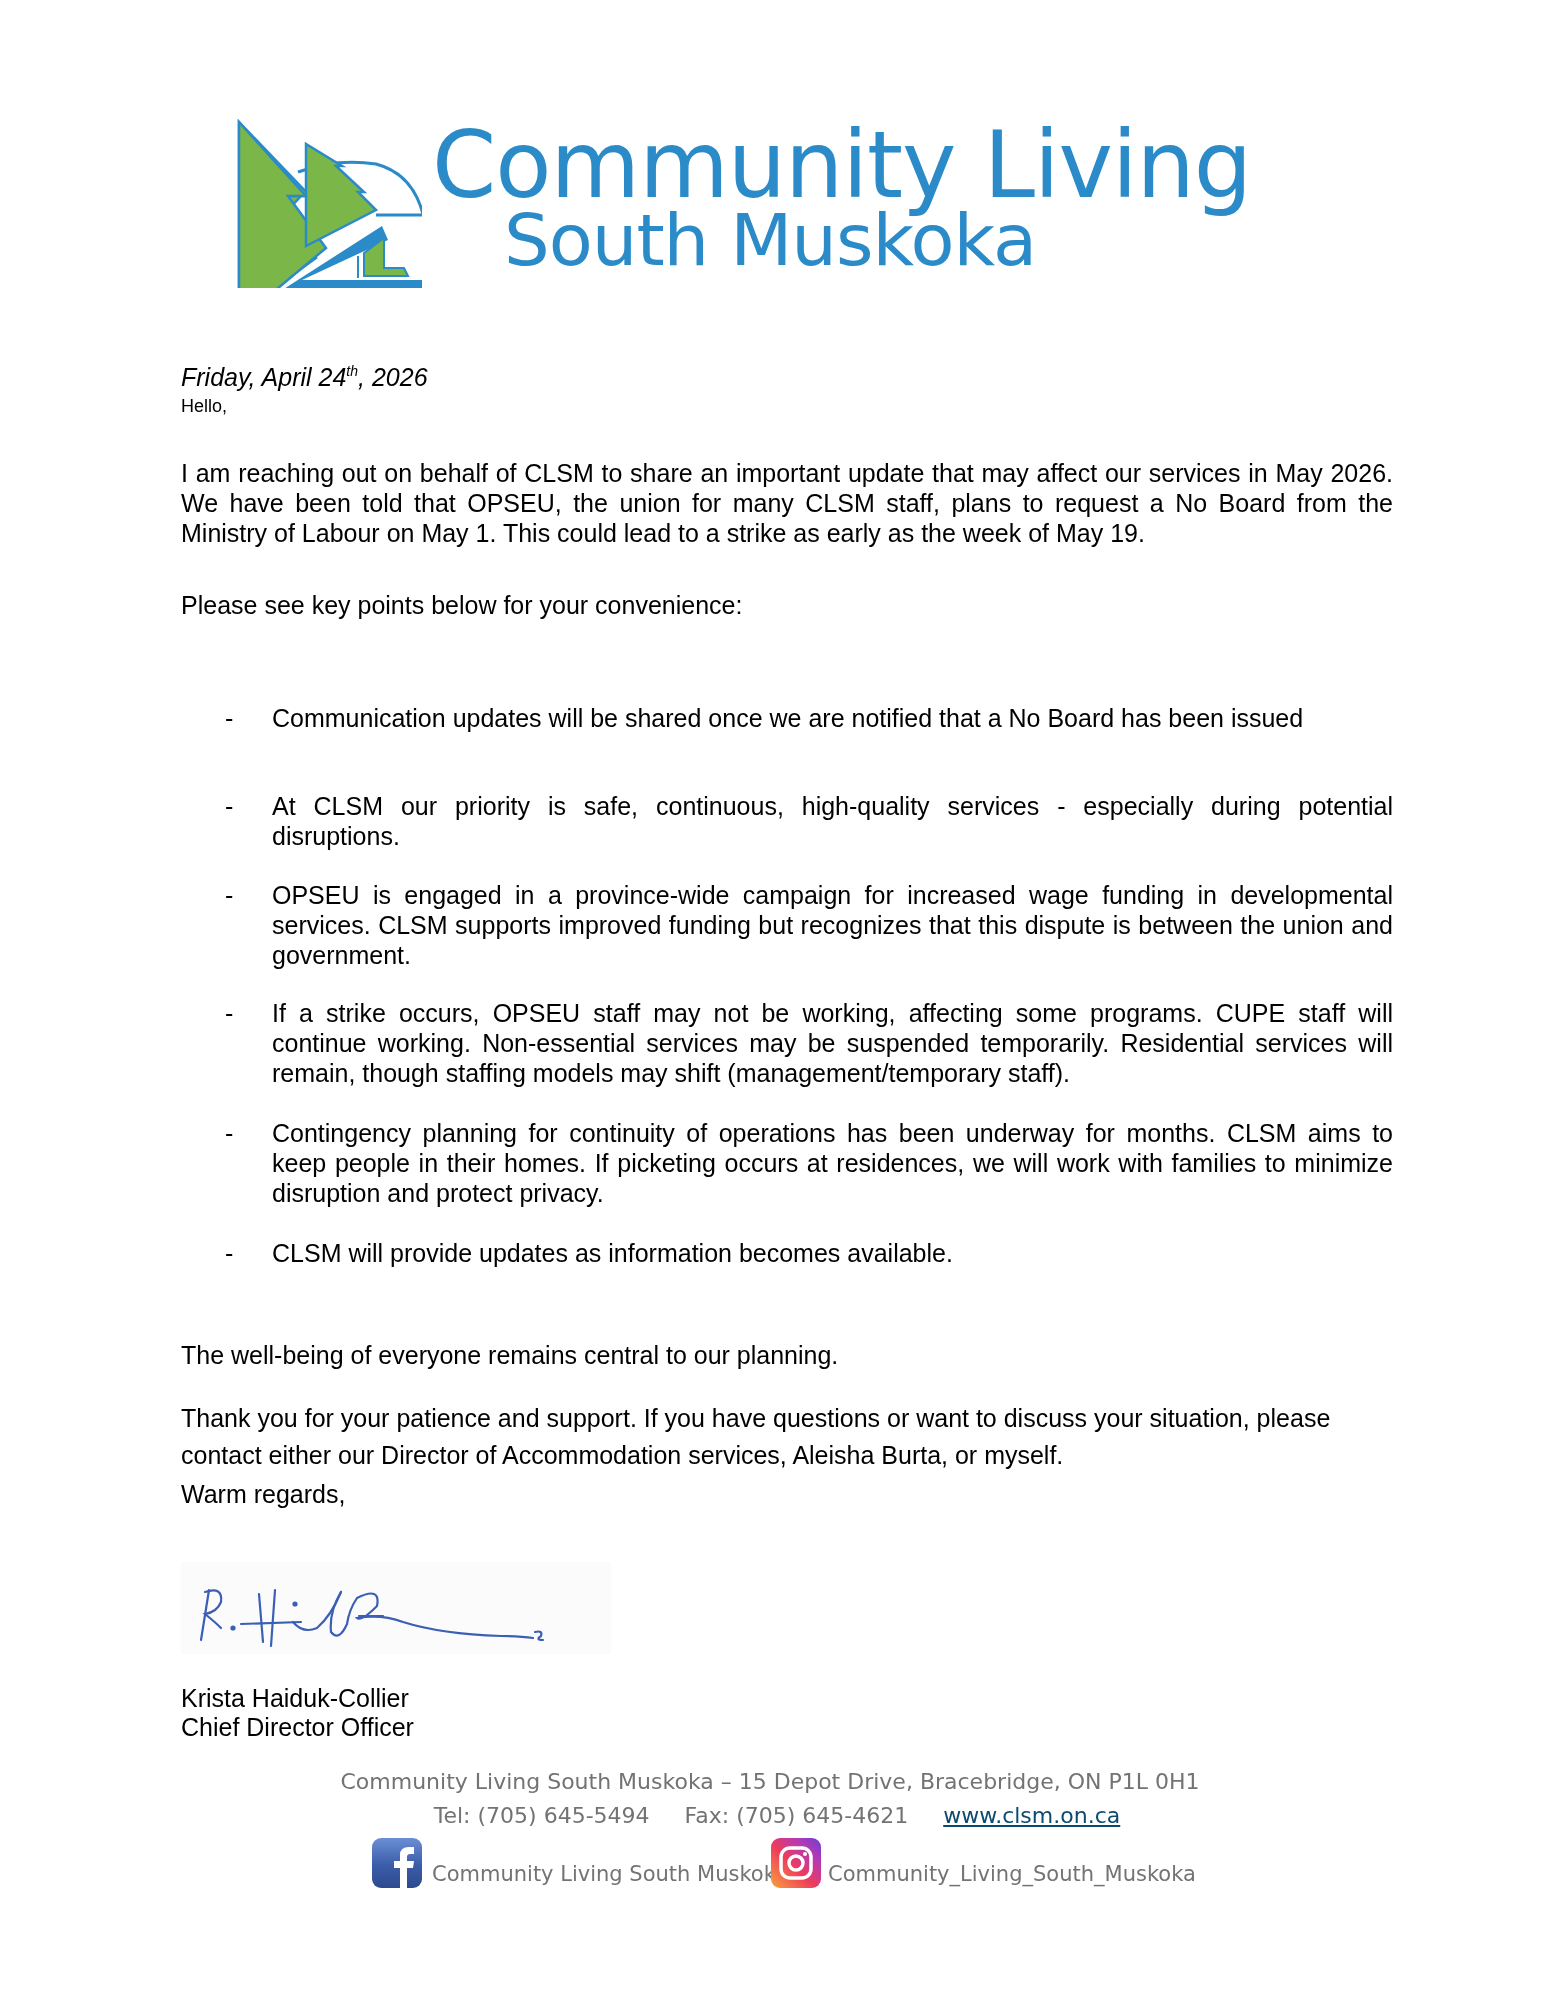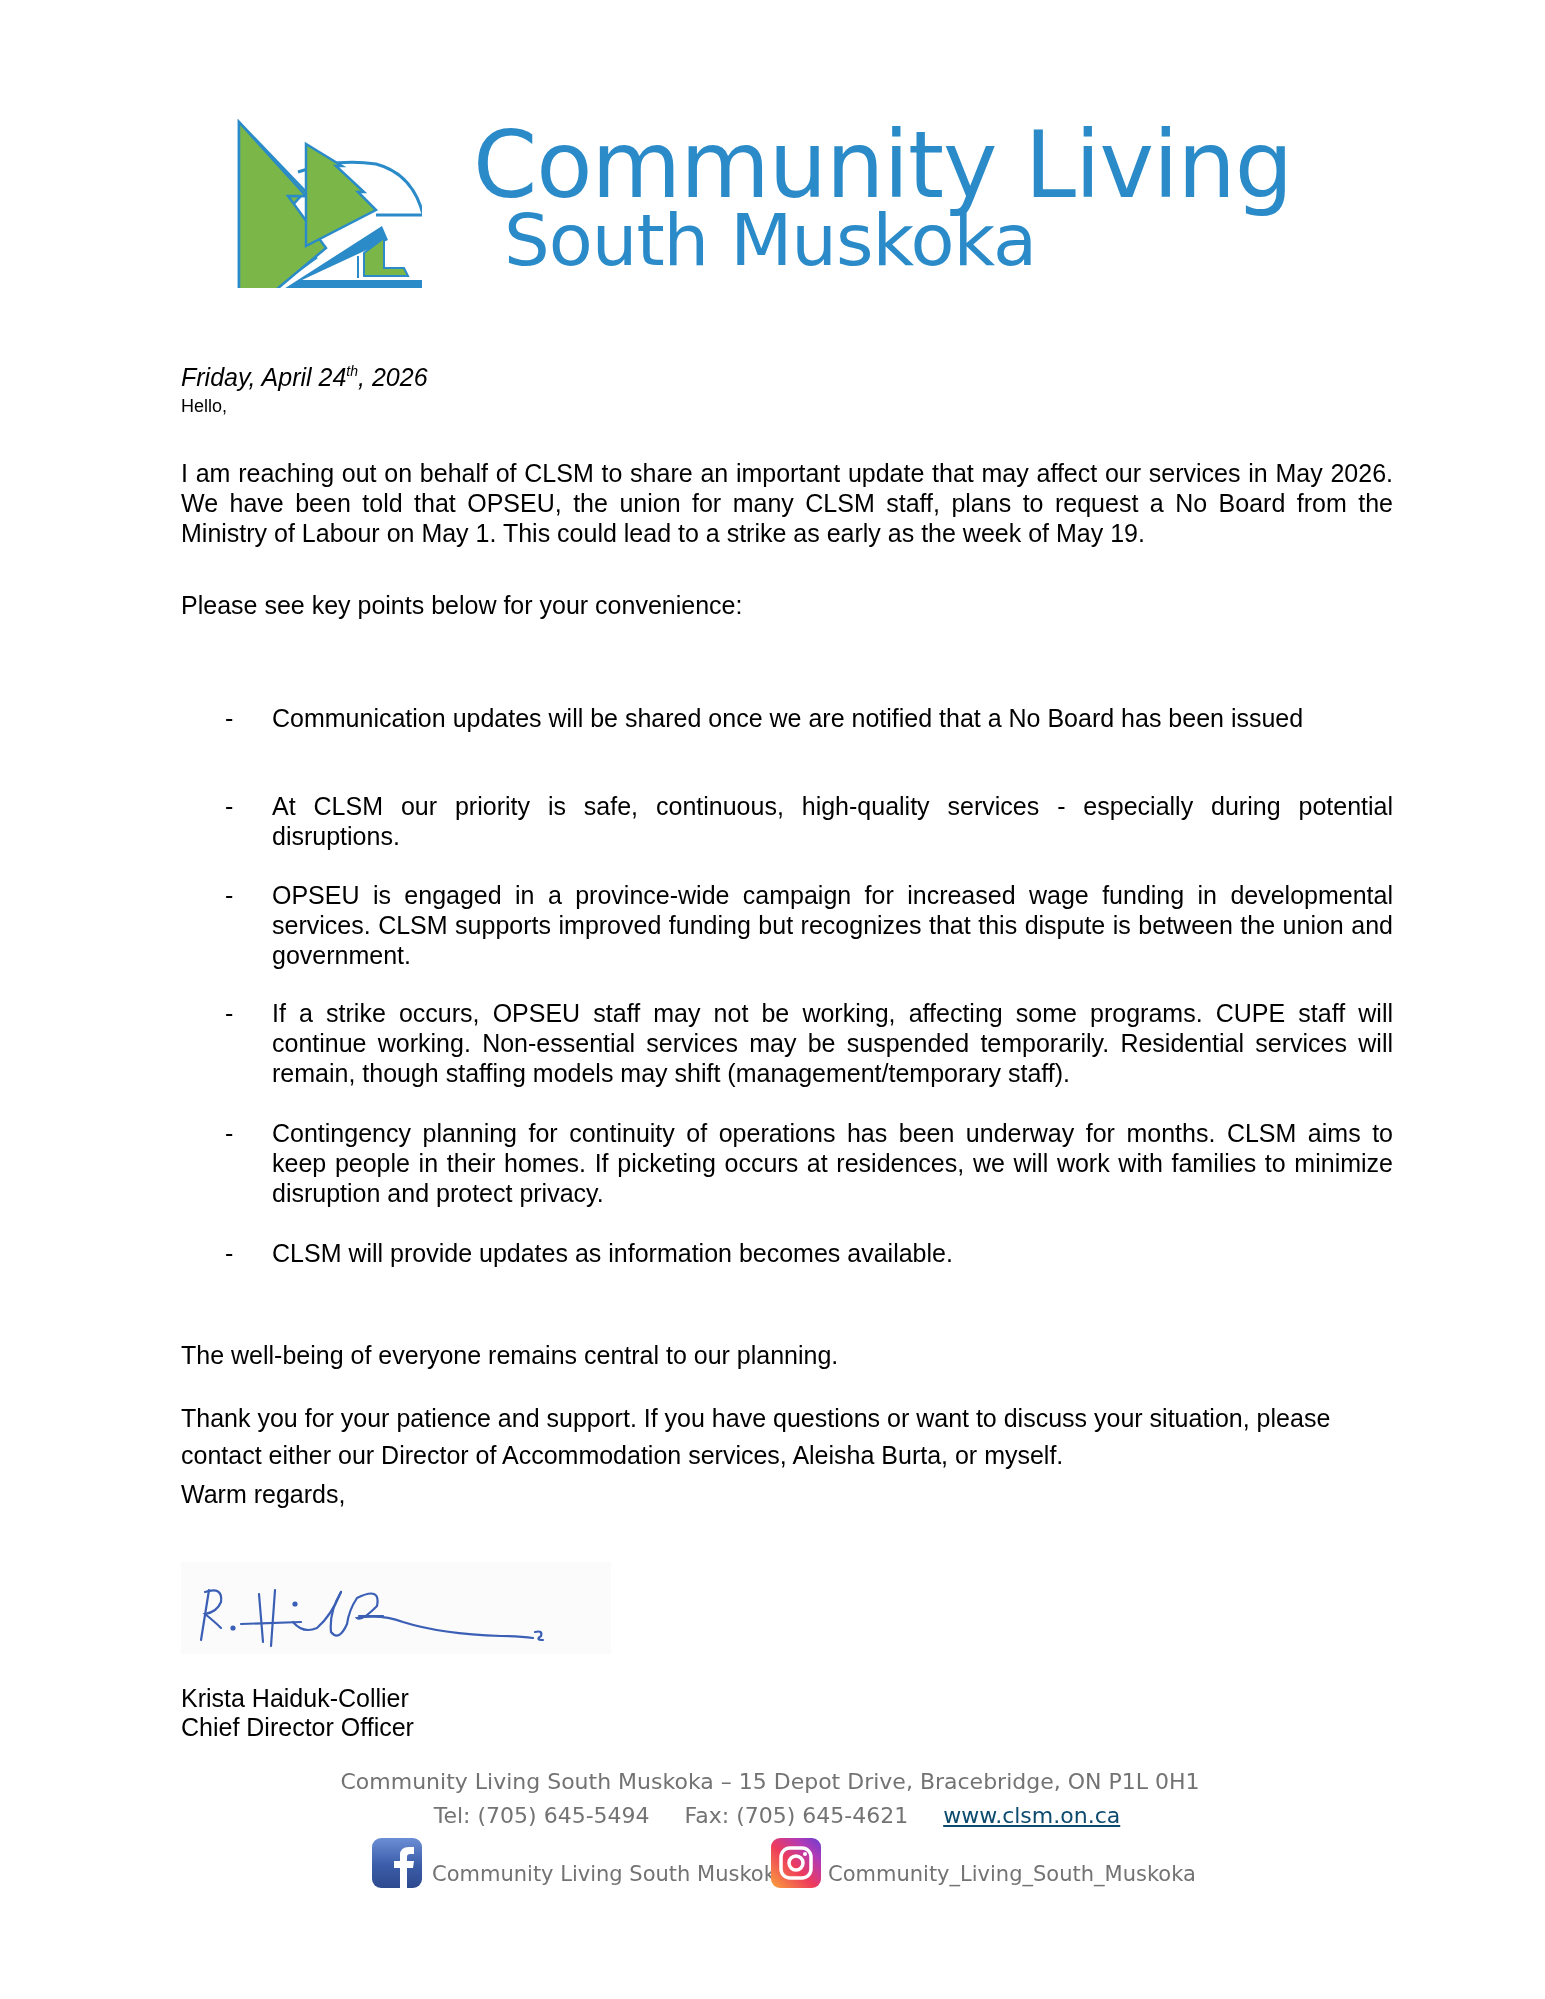--- a/index.html
+++ b/index.html
@@ -6,21 +6,21 @@
   body {
     width: 1545px; height: 1999px; position: relative; overflow: hidden;
     font-family: "Liberation Sans", sans-serif; color: #000;
   }
   .logo { position: absolute; left: 236px; top: 118px; width: 970px; height: 170px; }
   .logo svg.mark { position: absolute; left: 0; top: 0; width: 186px; height: 170px; }
   .logo-text {
     position: absolute; left: 196px; top: -8px; color: #2b8bc9;
     font-family: "DejaVu Sans", sans-serif; font-weight: normal; line-height: 1;
   }
-  .logo-text .l1 { position: absolute; left: 0; top: 10px; font-size: 92px; white-space: nowrap; letter-spacing: -1px; margin-left: 41px; }
+  .logo-text .l1 { position: absolute; left: 0; top: 10px; font-size: 92px; white-space: nowrap; letter-spacing: -1px; }
   .logo-text .l2 { position: absolute; left: 72px; top: 94px; font-size: 72px; white-space: nowrap; letter-spacing: -1px; }
 
   .content { position: absolute; left: 181px; width: 1212px; font-size: 25px; line-height: 30px; }
   .date { position: absolute; left: 181px; top: 362px; font-size: 25px; font-style: italic; line-height: 30px; }
   .date sup { font-size: 14px; vertical-align: 10px; line-height: 0; }
   .hello { position: absolute; left: 181px; top: 391px; font-size: 18px; line-height: 30px; }
   .para1 { top: 458px; text-align: justify; }
   .para2 { top: 590px; }
 
   .bullets { position: absolute; left: 181px; width: 1212px; }

